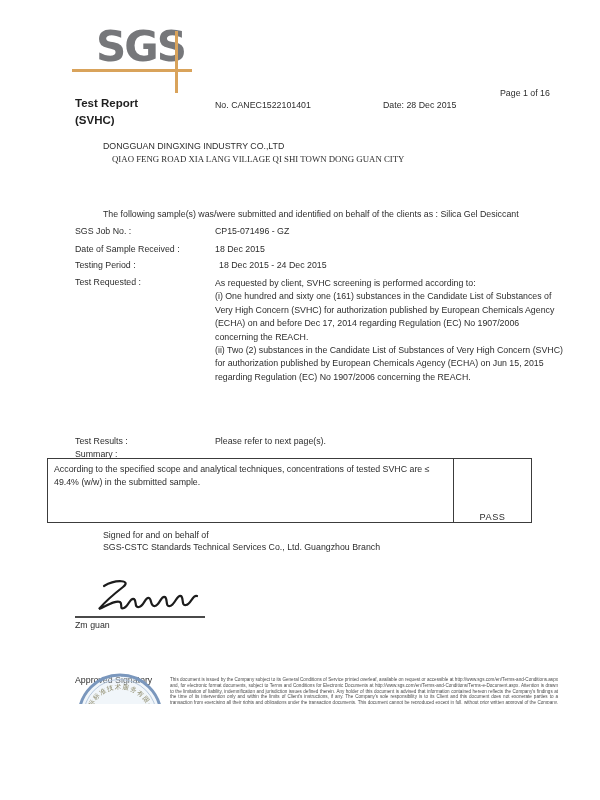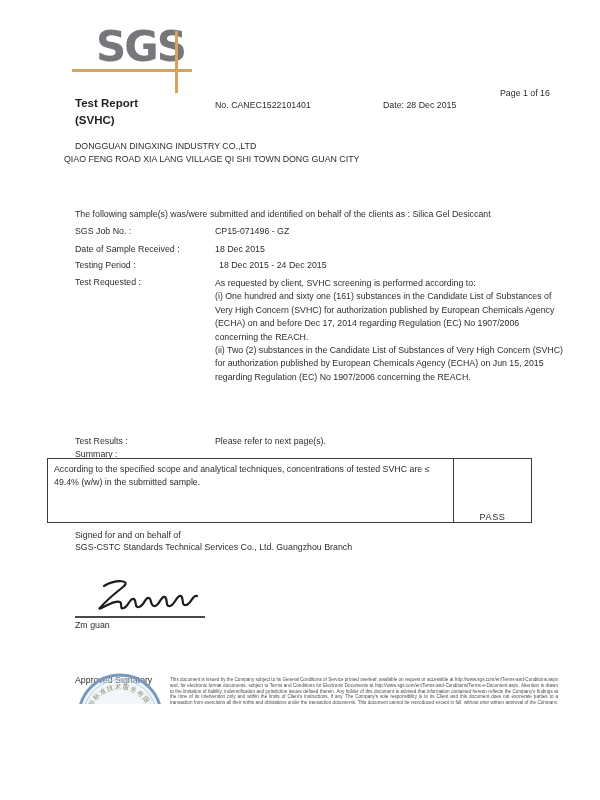--- a/index.html
+++ b/index.html
@@ -10,21 +10,21 @@
   .abs{position:absolute;}
   
   .logo-text{font-family:"DejaVu Sans",sans-serif;font-weight:bold;font-size:42px;
     letter-spacing:-2px;color:#76777a;line-height:1;}
   .logo-hline{background:#d9a35b;height:2.5px;}
   .logo-vline{background:#d9a35b;width:2.5px;}
   
   .rpt-title{font-size:11.5px;font-weight:bold;color:#1f1f1f;}
   .hdr-meta{font-size:8.8px;color:#2d2d2d;}
   
-  .body-text{font-size:8.8px;line-height:13px;color:#2d2d2d;}
+  .body-text{font-size:8.8px;line-height:13px;color:#2d2d2d;margin-left:28px;}
   .label-col{font-size:8.8px;color:#2d2d2d;}
   .value-col{font-size:8.8px;color:#2d2d2d;}
   .para{font-size:8.8px;line-height:13.4px;color:#2d2d2d;margin:0;}
   
   .sum-box{border:1.3px solid #3c3c3c;display:flex;}
   .sum-left{width:393px;border-right:1.3px solid #3c3c3c;padding:4px 6px 4px 6px;
     font-size:8.8px;line-height:13px;}
   .sum-right{flex:1;display:flex;align-items:flex-start;justify-content:center;
     padding-top:5px;font-size:9.2px;letter-spacing:.5px;margin-top:48px;}
   
@@ -49,21 +49,21 @@
   <div class="abs logo-hline" style="left:72px;top:69px;width:120px;"></div>
   <div class="abs logo-vline" style="left:175px;top:31px;height:62px;"></div>
 
   <div class="abs rpt-title" style="left:75px;top:97px;">Test Report</div>
   <div class="abs rpt-title" style="left:75px;top:114px;">(SVHC)</div>
   <div class="abs hdr-meta" style="left:215px;top:100px;">No. CANEC1522101401</div>
   <div class="abs hdr-meta" style="left:383px;top:100px;">Date: 28 Dec 2015</div>
   <div class="abs hdr-meta" style="left:492px;top:88px;padding-left:8px;">Page 1 of 16</div>
 
   <div class="abs body-text" style="left:75px;top:140px;">DONGGUAN DINGXING INDUSTRY CO.,LTD</div>
-  <div class="abs body-text" style="left:64px;top:153px;">QIAO FENG ROAD XIA LANG VILLAGE QI SHI TOWN DONG GUAN CITY</div>
+  <div class="abs body-text" style="left:84px;top:153px;font-family:Liberation Serif, serif;">QIAO FENG ROAD XIA LANG VILLAGE QI SHI TOWN DONG GUAN CITY</div>
 
   <div class="abs body-text" style="left:75px;top:208px;">The following sample(s) was/were submitted and identified on behalf of the clients as : Silica Gel Desiccant</div>
 
   <div class="abs label-col" style="left:75px;top:226px;">SGS Job No. :</div>
   <div class="abs value-col" style="left:215px;top:226px;">CP15-071496 - GZ</div>
 
   <div class="abs label-col" style="left:75px;top:244px;">Date of Sample Received :</div>
   <div class="abs value-col" style="left:215px;top:244px;">18 Dec 2015</div>
 
   <div class="abs label-col" style="left:75px;top:260px;">Testing Period :</div>

